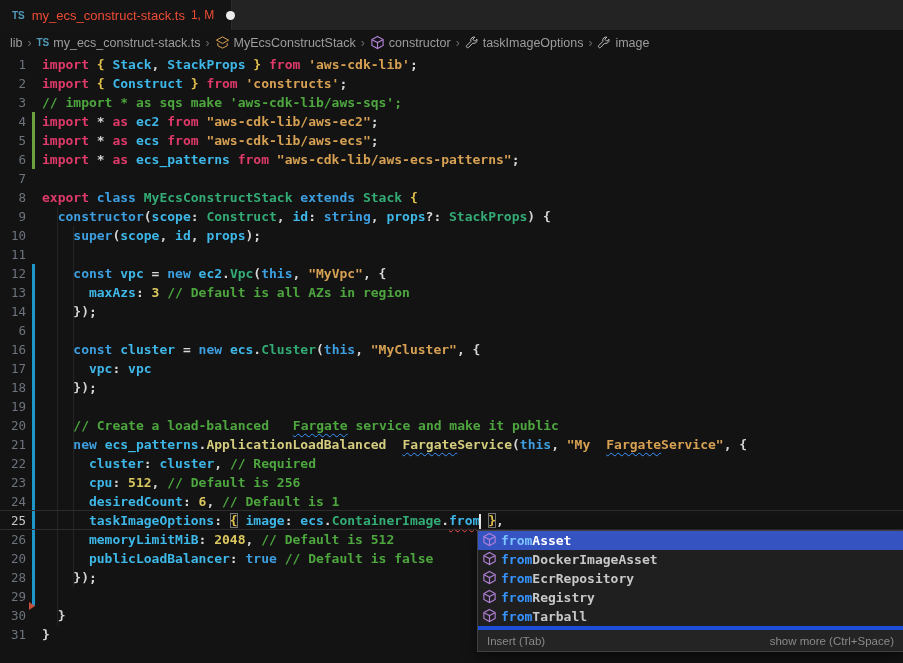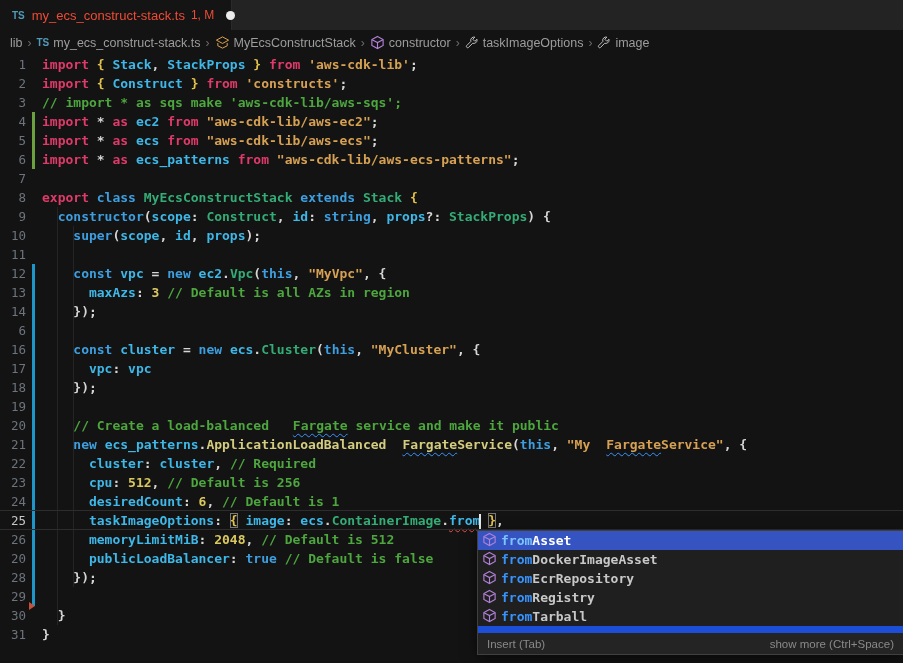--- a/index.html
+++ b/index.html
@@ -41,21 +41,21 @@
   .tk-u-info{text-decoration-line:underline;text-decoration-style:wavy;text-decoration-color:var(--c-info,#3794FF);text-decoration-thickness:1px;text-underline-offset:3px;padding-left:16px;}
   .tk-cur{display:inline-block;width:2px;height:16px;background:#E8E8E8;vertical-align:middle;margin:0 -1px;}
   .suggest{position:absolute;left:477px;top:475px;width:426px;box-sizing:border-box;background:var(--bg-popup,#1F1F1F);border:1px solid #404040;border-right:none;box-shadow:0 4px 12px rgba(0,0,0,.55);z-index:5;}
   .sg-row{display:flex;align-items:center;height:19px;padding-left:3px;font-family:"DejaVu Sans Mono","Liberation Mono",monospace;font-size:13px;}
   .sg-row.sel{background:var(--sel-blue,#3554C2);}
   .sg-icon{width:16px;height:16px;margin-right:4px;flex:none;display:flex;align-items:center;justify-content:center;}
   .sg-match{color:var(--c-info,#3794FF);font-weight:700;}
   .sg-row.sel .sg-match{color:#7CC4FF;}
   .sg-rest{color:#C8C8C8;font-weight:600;}
   .sg-row.sel .sg-rest{color:#FFFFFF;font-weight:700;}
-  .sg-status{height:21px;background:var(--bg-popup-status,#242424);border-top:7px solid #1d4ed8;display:flex;align-items:center;justify-content:space-between;padding:0 9px;font-size:11.5px;color:#8a8a8a;}
+  .sg-status{height:21px;background:var(--bg-popup-status,#242424);border-top:4px solid #1d4ed8;display:flex;align-items:center;justify-content:space-between;padding:0 9px;font-size:11.5px;color:#8a8a8a;}
 </style>
 </head>
 <body>
 
 <div class="app">
   <div class="tabbar">
     <div class="tab">
       <span class="ts-badge">TS</span>
       <span class="tab-title">my_ecs_construct-stack.ts</span>
       <span class="tab-badge">1, M</span>

